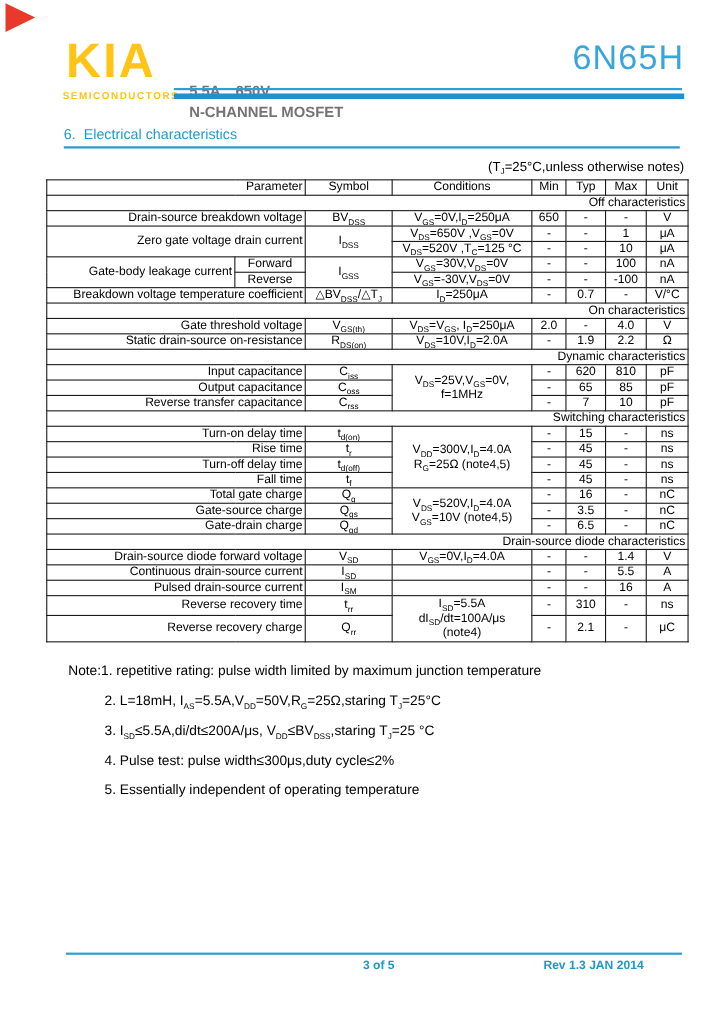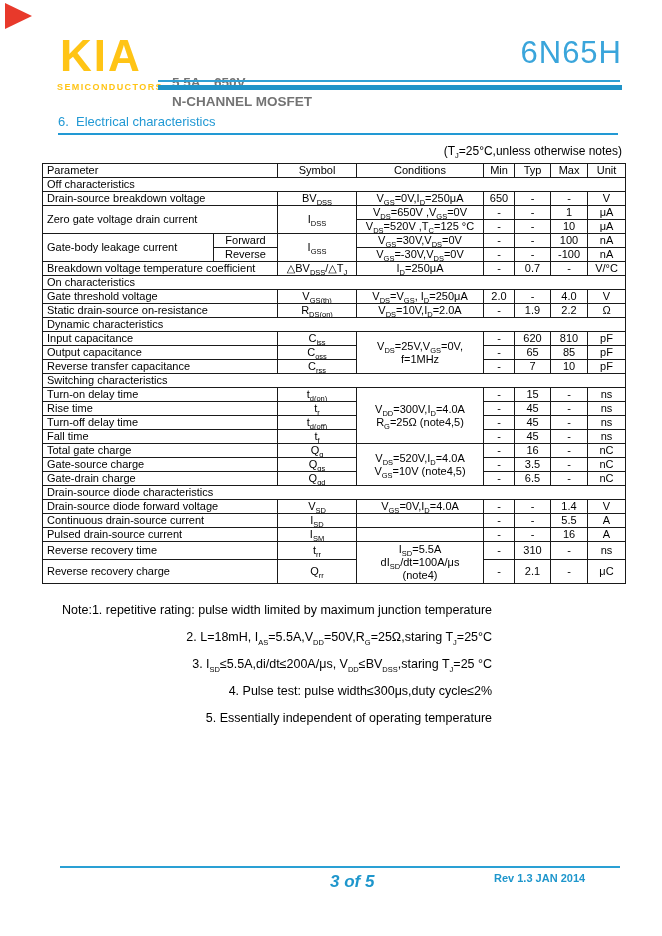--- a/index.html
+++ b/index.html
@@ -45,29 +45,29 @@
     position:absolute; right:40px; top:144px; font-size:12px; color:#000;
   }
   
   .tbl-wrap { position:absolute; left:42px; top:163px; }
   table { border-collapse:collapse; table-layout:fixed; width:583px; font-size:11px; }
   td, th {
     border:1px solid #1a1a1a; text-align:center; font-weight:normal;
     padding:0 2px; line-height:13px; overflow:hidden; white-space:nowrap;
   }
   tr { height:14px; }
-  .al { text-align:left; padding-left:4px; }
+  .al { text-align:right; padding-left:4px; }
   sub { font-size:7.5px; line-height:0; }
   
   .notes { position:absolute; left:62px; top:597px; font-size:12.5px; color:#000; }
-  .note-line { line-height:27px; white-space:pre-wrap;text-align:right; }
+  .note-line { line-height:27px; white-space:pre-wrap; }
   .note-line.indent { margin-left:33px; }
   
   .footer-line { position:absolute; left:60px; top:866px; width:560px; height:2px; background:#2aa0d4; }
-  .footer-page { position:absolute; left:330px; top:872px; font-size:17px; font-weight:bold; color:#1e96cc;font-style:italic; }
+  .footer-page { position:absolute; left:330px; top:872px; font-size:11px; font-weight:bold; color:#1e96cc; }
   .footer-rev  { position:absolute; left:494px; top:872px; font-size:11px; font-weight:bold; color:#1e96cc; }
 </style>
 </head>
 <body>
 
 <div id="page">
 
   <div class="corner-triangle"></div>
 
   <div class="logo">KIA</div>

